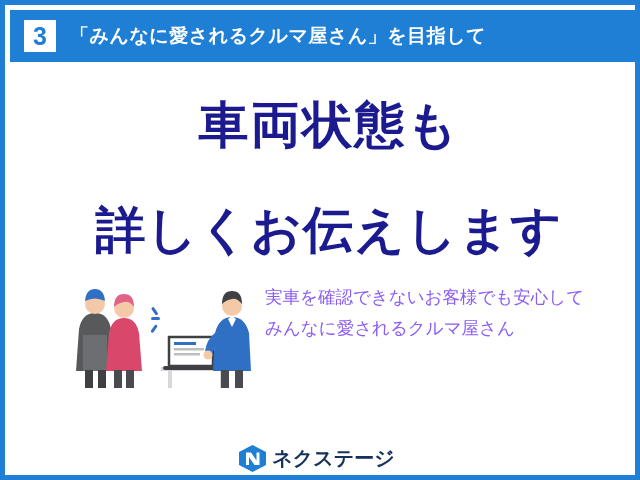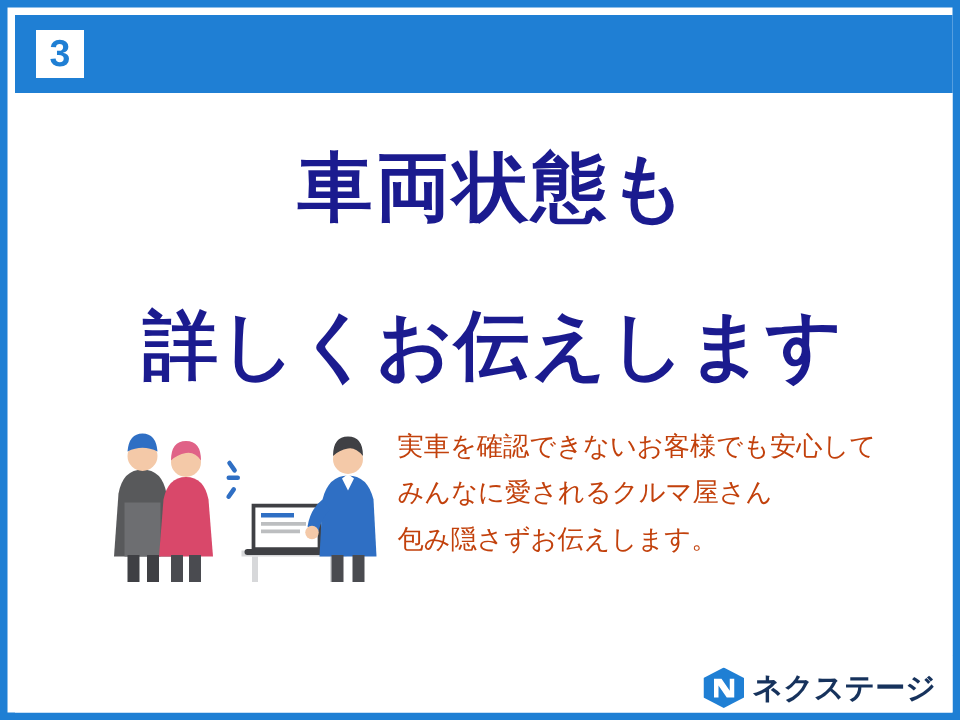--- a/index.html
+++ b/index.html
@@ -88,39 +88,39 @@
     top: 215px;
     width: 190px;
     height: 115px;
   }
   
   .bodycopy {
     position: absolute;
     left: 255px;
     top: 220px;
     width: 365px;
-    color: #c2410c;
+    color: #8b5cf6;
     font-size: 17.5px;
     line-height: 1.78;
     font-family: "Liberation Sans", sans-serif;
   }
   .bodycopy div {
     white-space: nowrap;
   }
   
   .footer {
     position: absolute;
     left: 5px;
     top: 432px;
     width: 630px;
     height: 43px;
     background: #ffffff;
     display: flex;
     align-items: center;
-    justify-content: flex-end;
+    justify-content: center;
     padding-right: 16px;
     box-sizing: border-box;
   }
   .logo-wrap {
     display: flex;
     align-items: center;
   }
   .logo-mark {
     width: 27px;
     height: 27px;
@@ -135,20 +135,21 @@
     white-space: nowrap;
   }
 </style>
 </head>
 <body>
 
 <div id="page">
 
   <div class="header">
     <div class="header-badge">3</div>
+    <div class="header-title">「みんなに愛されるクルマ屋さん」を目指して</div>
   </div>
 
   <div class="main">
 
     <div class="headline">
       <span>車両状態も</span>
       <span class="line2">詳しくお伝えします</span>
     </div>
 
     <div class="illus">
@@ -198,21 +199,20 @@
           <circle cx="143" cy="78" r="4.5" fill="#f4c9a8"></circle>
           <rect x="156" y="93" width="8" height="18" fill="#4a4b50"></rect>
           <rect x="170" y="93" width="8" height="18" fill="#4a4b50"></rect>
         </g>
       </svg>
     </div>
 
     <div class="bodycopy">
       <div>実車を確認できないお客様でも安心して</div>
       <div>みんなに愛されるクルマ屋さん</div>
-      <div>包み隠さずお伝えします。</div>
     </div>
   </div>
 
   <div class="footer">
     <div class="logo-wrap">
       <span class="logo-mark">
         <svg width="27" height="27" viewBox="0 0 27 27" xmlns="http://www.w3.org/2000/svg">
           <path d="M13.5 0 L27 7 L27 20 L13.5 27 L0 20 L0 7 Z" fill="#1f7fd4"></path>
           <path d="M7 20 L7 7.5 L12 7.5 L17.5 15.5 L17.5 7.5 L20.5 7.5 L20.5 20 L15.5 20 L10 12 L10 20 Z" fill="#ffffff"></path>
         </svg>

